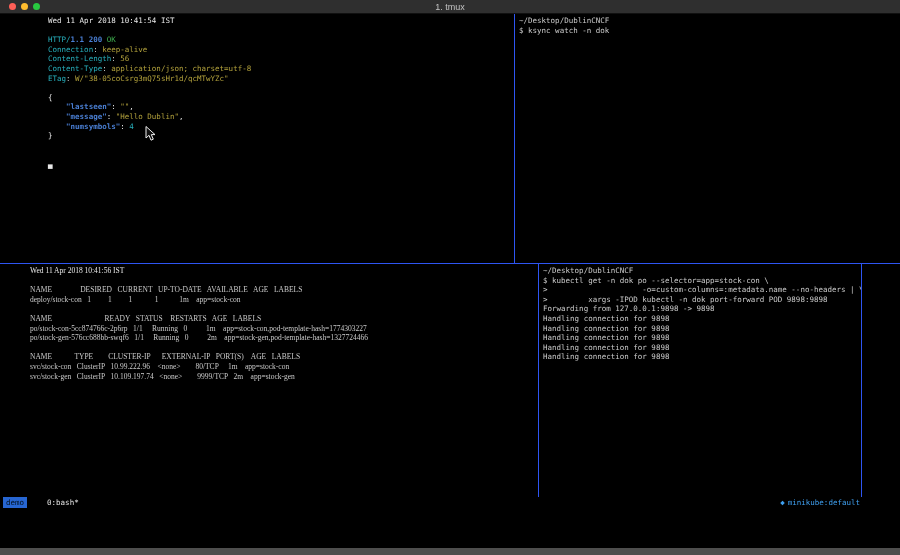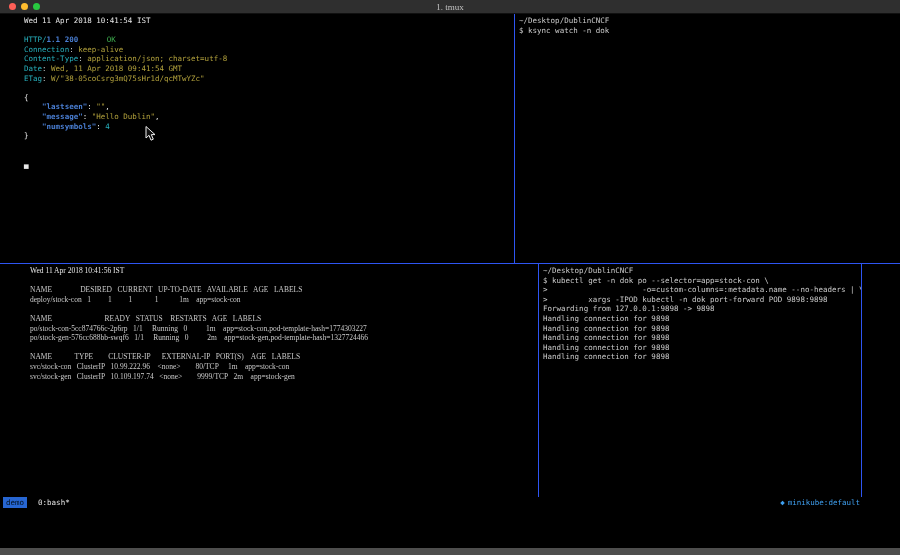--- a/index.html
+++ b/index.html
@@ -9,51 +9,51 @@
   .window { position:absolute; left:0; top:0; width:900px; height:508px; background:#000; }
 
   .titlebar { position:relative; height:14px; background:var(--titlebar_bg,#2f2f2f);
               display:flex; align-items:center; border-bottom:1px solid #101010; }
   .lights { display:flex; gap:5px; margin-left:9px; z-index:2; }
   .light { width:7px; height:7px; border-radius:50%; }
   .light.red    { background:var(--light_red,#ff5f57); }
   .light.yellow { background:var(--light_yellow,#febc2e); }
   .light.green  { background:var(--light_green,#28c840); }
   .titlebar .title { position:absolute; left:0; right:0; text-align:center;
-                     font-family:Liberation Serif, serif; font-size:9px; color:#c3c3c3; }
+                     font-family:Liberation Sans, sans-serif; font-size:9px; color:#c3c3c3; }
 
   .terminal { position:absolute; left:0; top:14px; width:900px; height:483px;
               font-size:7.5px; background:#000; }
 
   .pane { position:absolute; overflow:hidden; }
-  .pane.tl { left:0;     top:0;     width:514px; height:249px; padding:2px 0 0 24px; }
+  .pane.tl { left:0;     top:0;     width:514px; height:249px; padding:2px 0 0 48px; }
   .pane.tr { left:515px; top:0;     width:385px; height:249px; padding:2px 0 0 4px; }
   .pane.bl { left:0;     top:250px; width:538px; height:233px; padding:2px 0 0 30px;font-family:Liberation Serif, serif; }
   .pane.br { left:539px; top:250px; width:322px; height:233px; padding:2px 0 0 4px; }
 
   .line { height:9.6px; line-height:9.6px; white-space:pre; }
 
   .border { position:absolute; background:var(--pane_border,#2e55f2); }
   .b-h       { left:0;     top:249px; width:900px; height:1px; }
   .b-v-top   { left:514px; top:0;     width:1px;   height:249px; }
   .b-v-bot   { left:538px; top:250px; width:1px;   height:233px; }
   .b-v-right { left:861px; top:250px; width:1px;   height:233px; }
 
   .statusbar { position:absolute; left:0; top:497px; width:900px; height:11px;
                background:#000; font-size:7.5px; line-height:11px; display:flex;
                align-items:center; padding:0 40px 0 3px; }
   .session { background:var(--session_bg,#2766d2); color:#00101e; padding:0 3px; height:11px; }
-  .winname { color:#e6e6e6; margin-left:11px; }
+  .winname { color:#e6e6e6; margin-left:20px; }
   .sb-right { margin-left:auto; color:var(--kube_fg,#3fa0f0); display:flex; gap:3px; }
 
   .c-fg     { color:var(--fg,#cbcbcb); }
   .c-white  { color:var(--white,#e8e8e8); }
   .c-cyan   { color:var(--cyan,#27b0bd);margin-top:36px; }
   .c-blue   { color:var(--blue,#4a7fd4);font-weight:bold; }
-  .c-green  { color:var(--green,#3fae4f);margin-left:24px; }
+  .c-green  { color:var(--green,#3fae4f); }
   .c-yellow { color:var(--yellow,#b3a23c); }
 
   .mouse { position:absolute; left:145px; top:112px; z-index:5; }
 
   .desktop-strip { position:absolute; left:0; bottom:0; width:900px; height:7px; background:#4e4e4d; }
 </style>
 </head>
 <body>
 
 <div class="window">
@@ -66,22 +66,22 @@
     </div>
     <div class="title">1. tmux</div>
   </div>
 
   <div class="terminal">
     <div class="pane tl">
         <div class="line"><span class="c-white">Wed 11 Apr 2018 10:41:54 IST</span></div>
         <div class="line"><span class="c-fg"></span></div>
         <div class="line"><span class="c-cyan">HTTP/</span><span class="c-blue">1.1 200</span><span class="c-fg"> </span><span class="c-green">OK</span></div>
         <div class="line"><span class="c-cyan">Connection</span><span class="c-fg">: </span><span class="c-yellow">keep-alive</span></div>
+        <div class="line"><span class="c-cyan">Content-Length</span><span class="c-fg">: </span><span class="c-yellow">56</span></div>
         <div class="line"><span class="c-cyan">Content-Type</span><span class="c-fg">: </span><span class="c-yellow">application/json; charset=utf-8</span></div>
-        <div class="line"><span class="c-cyan">Date</span><span class="c-fg">: </span><span class="c-yellow">Wed, 11 Apr 2018 09:41:54 GMT</span></div>
         <div class="line"><span class="c-cyan">ETag</span><span class="c-fg">: </span><span class="c-yellow">W/"38-05coCsrg3mQ75sHr1d/qcMTwYZc"</span></div>
         <div class="line"><span class="c-fg"></span></div>
         <div class="line"><span class="c-white">{</span></div>
         <div class="line"><span class="c-blue">    "lastseen"</span><span class="c-white">: </span><span class="c-yellow">""</span><span class="c-white">,</span></div>
         <div class="line"><span class="c-blue">    "message"</span><span class="c-white">: </span><span class="c-yellow">"Hello Dublin"</span><span class="c-white">,</span></div>
         <div class="line"><span class="c-blue">    "numsymbols"</span><span class="c-white">: </span><span class="c-cyan">4</span></div>
         <div class="line"><span class="c-white">}</span></div>
         <div class="line"><span class="c-fg"></span></div>
         <div class="line"><span class="c-fg"></span></div>
         <div class="line"><span class="c-white">▄</span></div>

